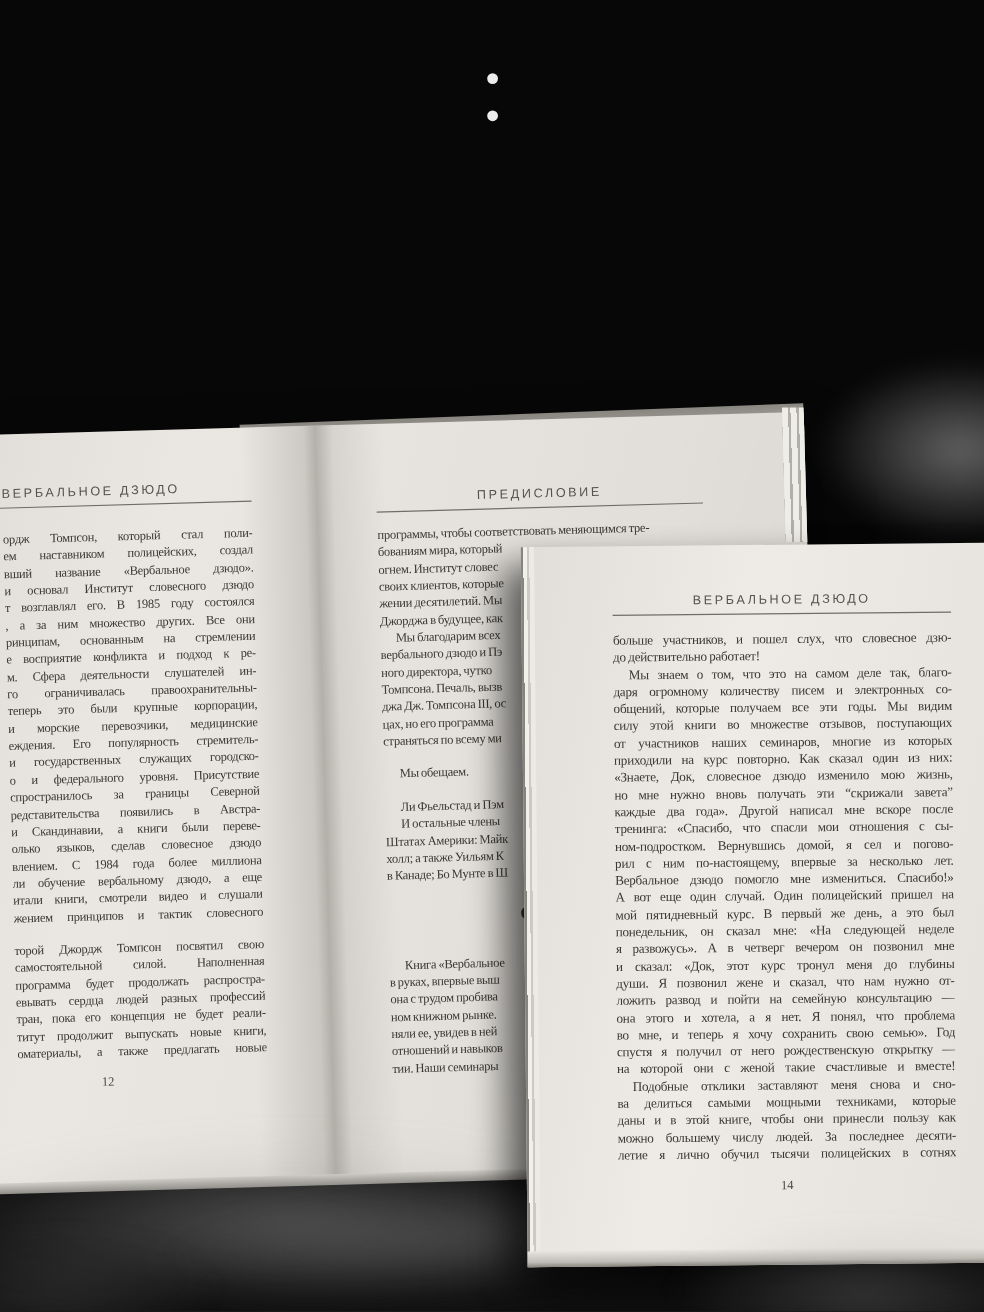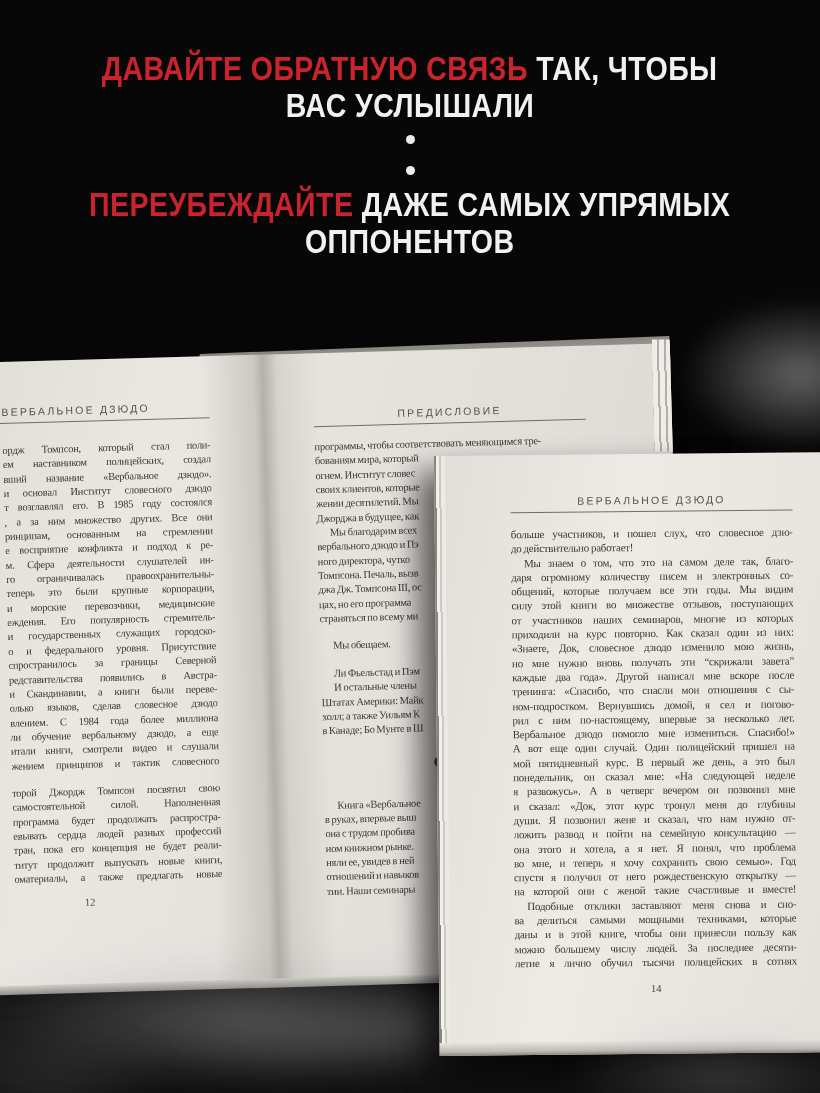--- a/index.html
+++ b/index.html
@@ -67,30 +67,22 @@
   .pline.heading{font-size:15.5px;font-weight:700;text-align:center;text-align-last:center;
                  max-height:22px;height:22px;letter-spacing:.2px;white-space:nowrap;}
   .pagenum{font-family:"Liberation Serif",serif;font-size:10.5px;color:#4a463f;text-align:center;}
 </style>
 </head>
 <body>
 
 <div class="stage">
 
   <div class="promo">
-      <div class="promo-item">
-        <div class="promo-line"><span class="accent">ДАВАЙТЕ ОБРАТНУЮ СВЯЗЬ</span><span> ТАК, ЧТОБЫ</span></div>
-        <div class="promo-line"><span>ВАС УСЛЫШАЛИ</span></div>
-      </div>
       <div class="promo-dot"></div>
       <div class="promo-dot"></div>
-      <div class="promo-item">
-        <div class="promo-line"><span class="accent">ПЕРЕУБЕЖДАЙТЕ</span><span> ДАЖЕ САМЫХ УПРЯМЫХ</span></div>
-        <div class="promo-line"><span>ОППОНЕНТОВ</span></div>
-      </div>
     </div>
 
   <div class="table"></div>
   <div class="smoke s1"></div>
   <div class="smoke s1b"></div>
   <div class="smoke s2"></div>
 
   <div class="backpages"></div>
   <div class="book1">
     <div class="gutter"></div>

